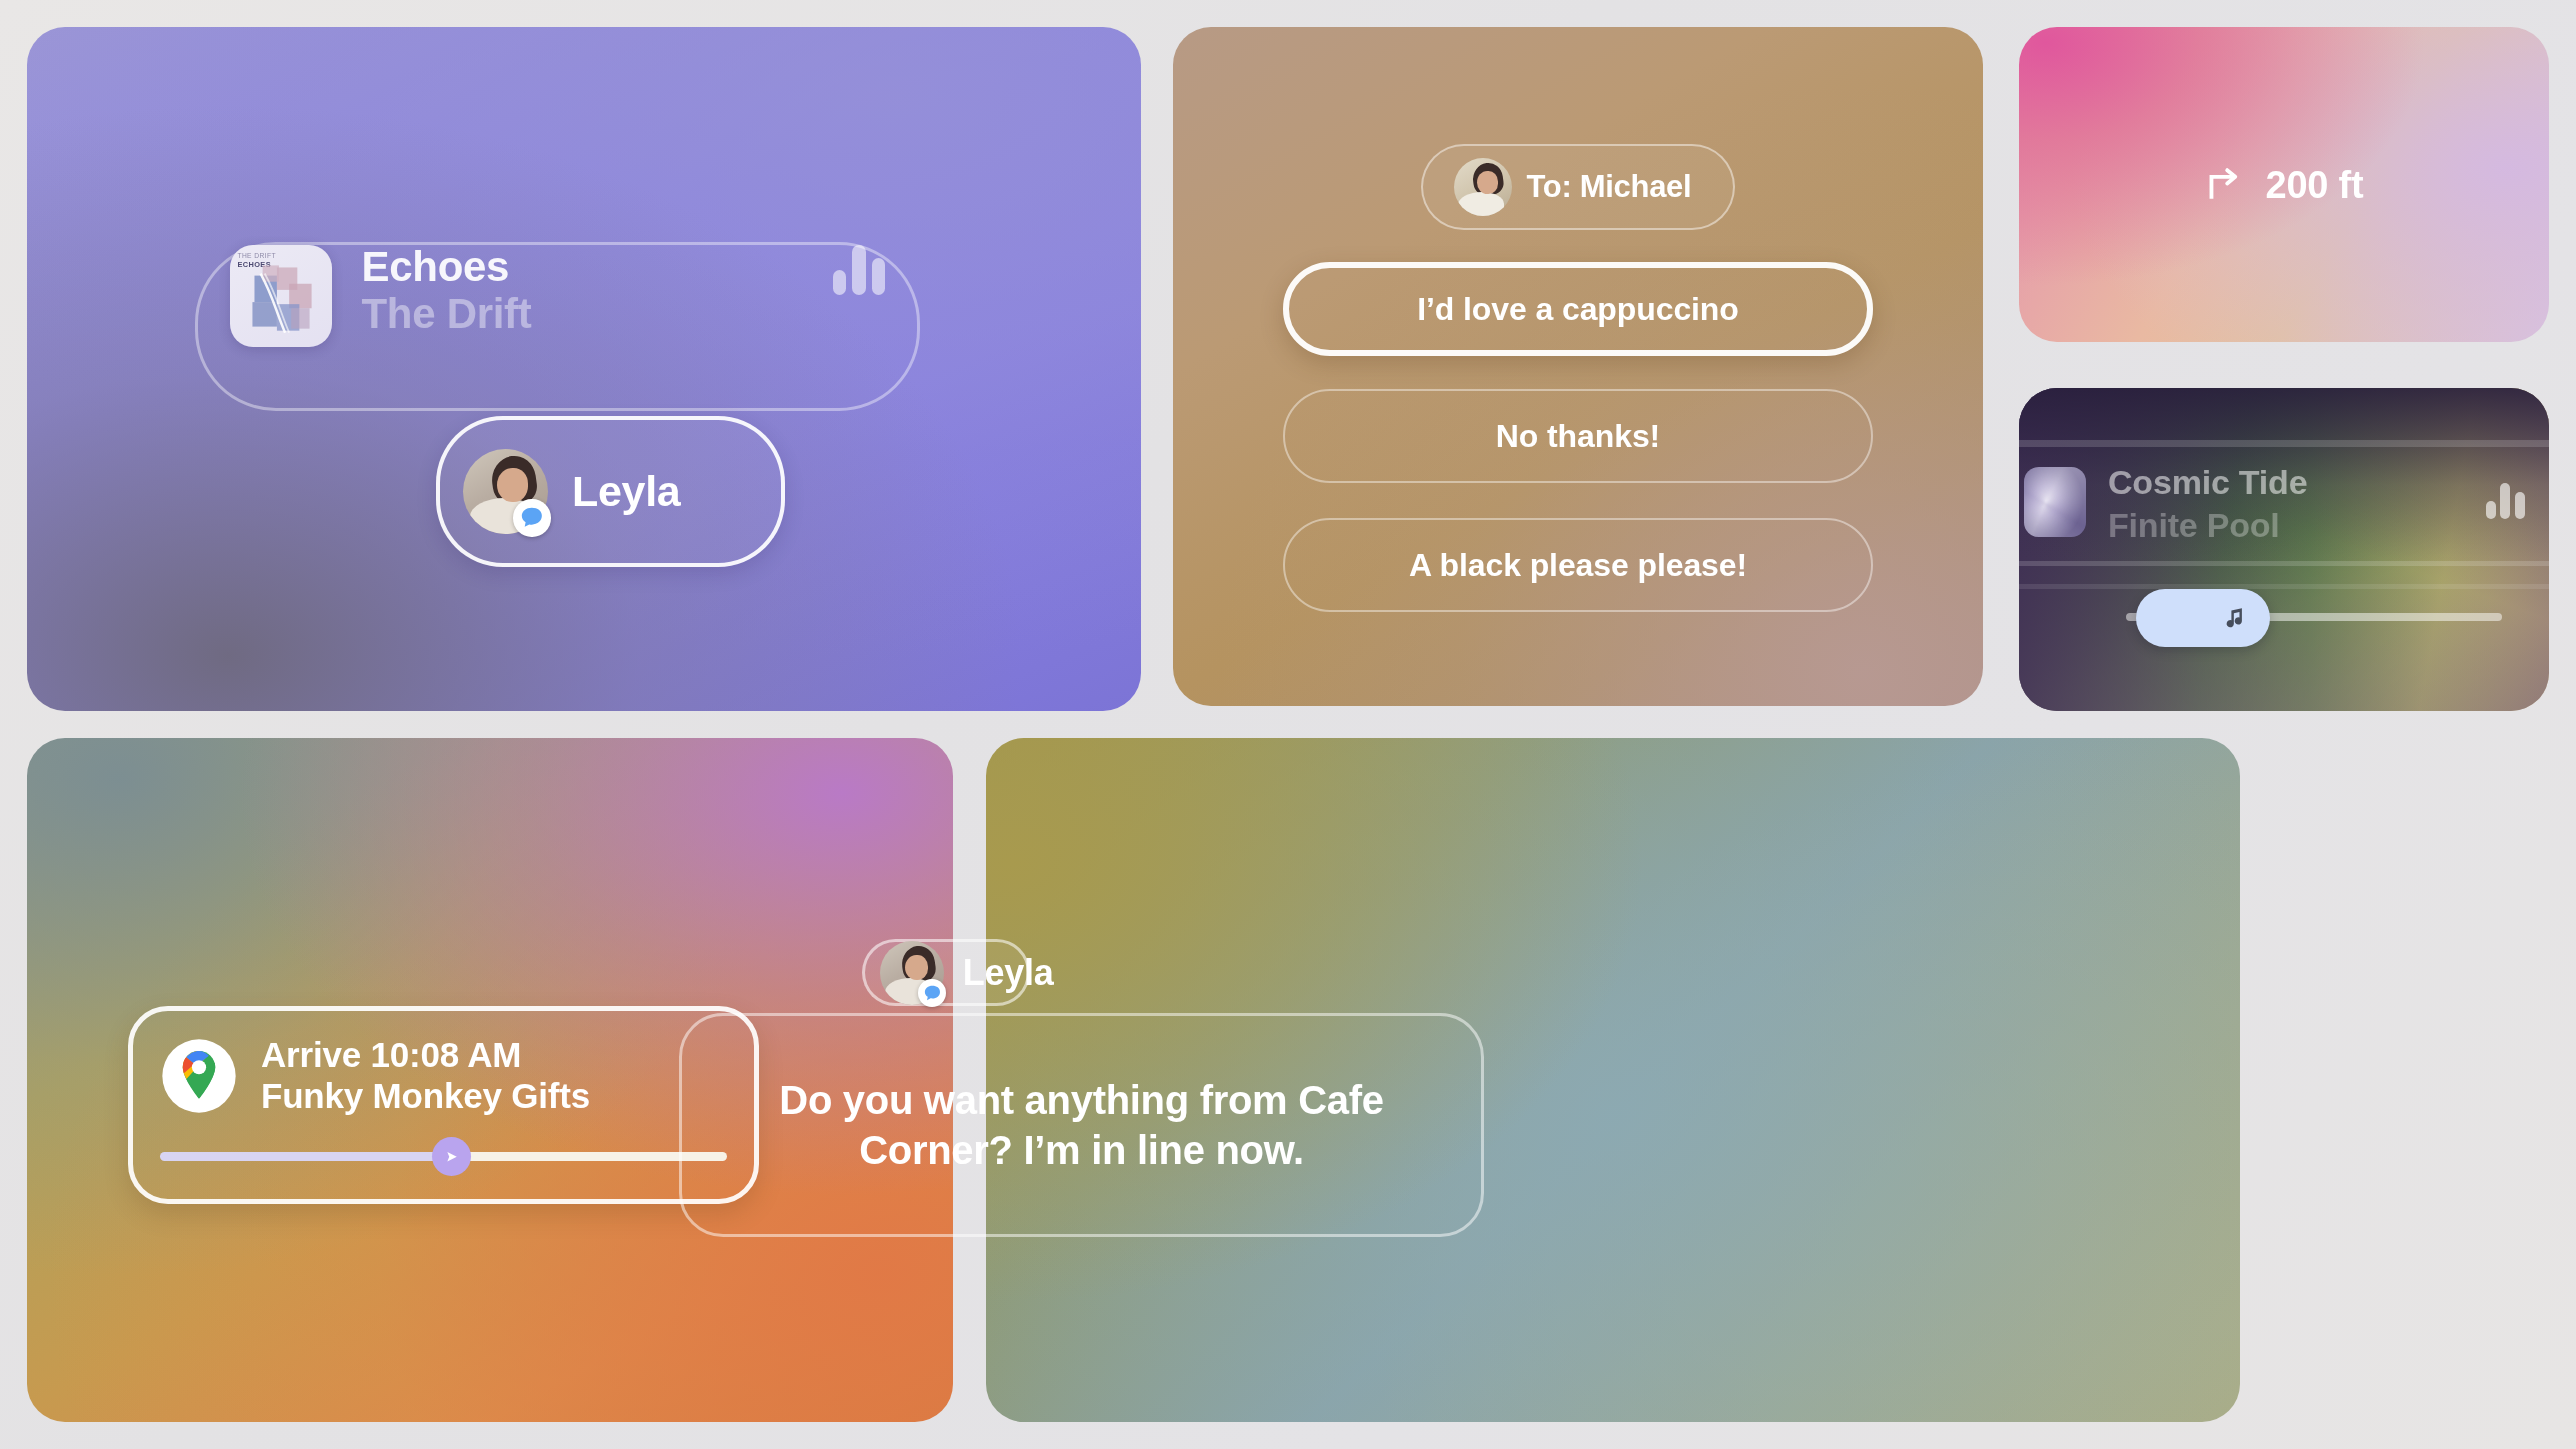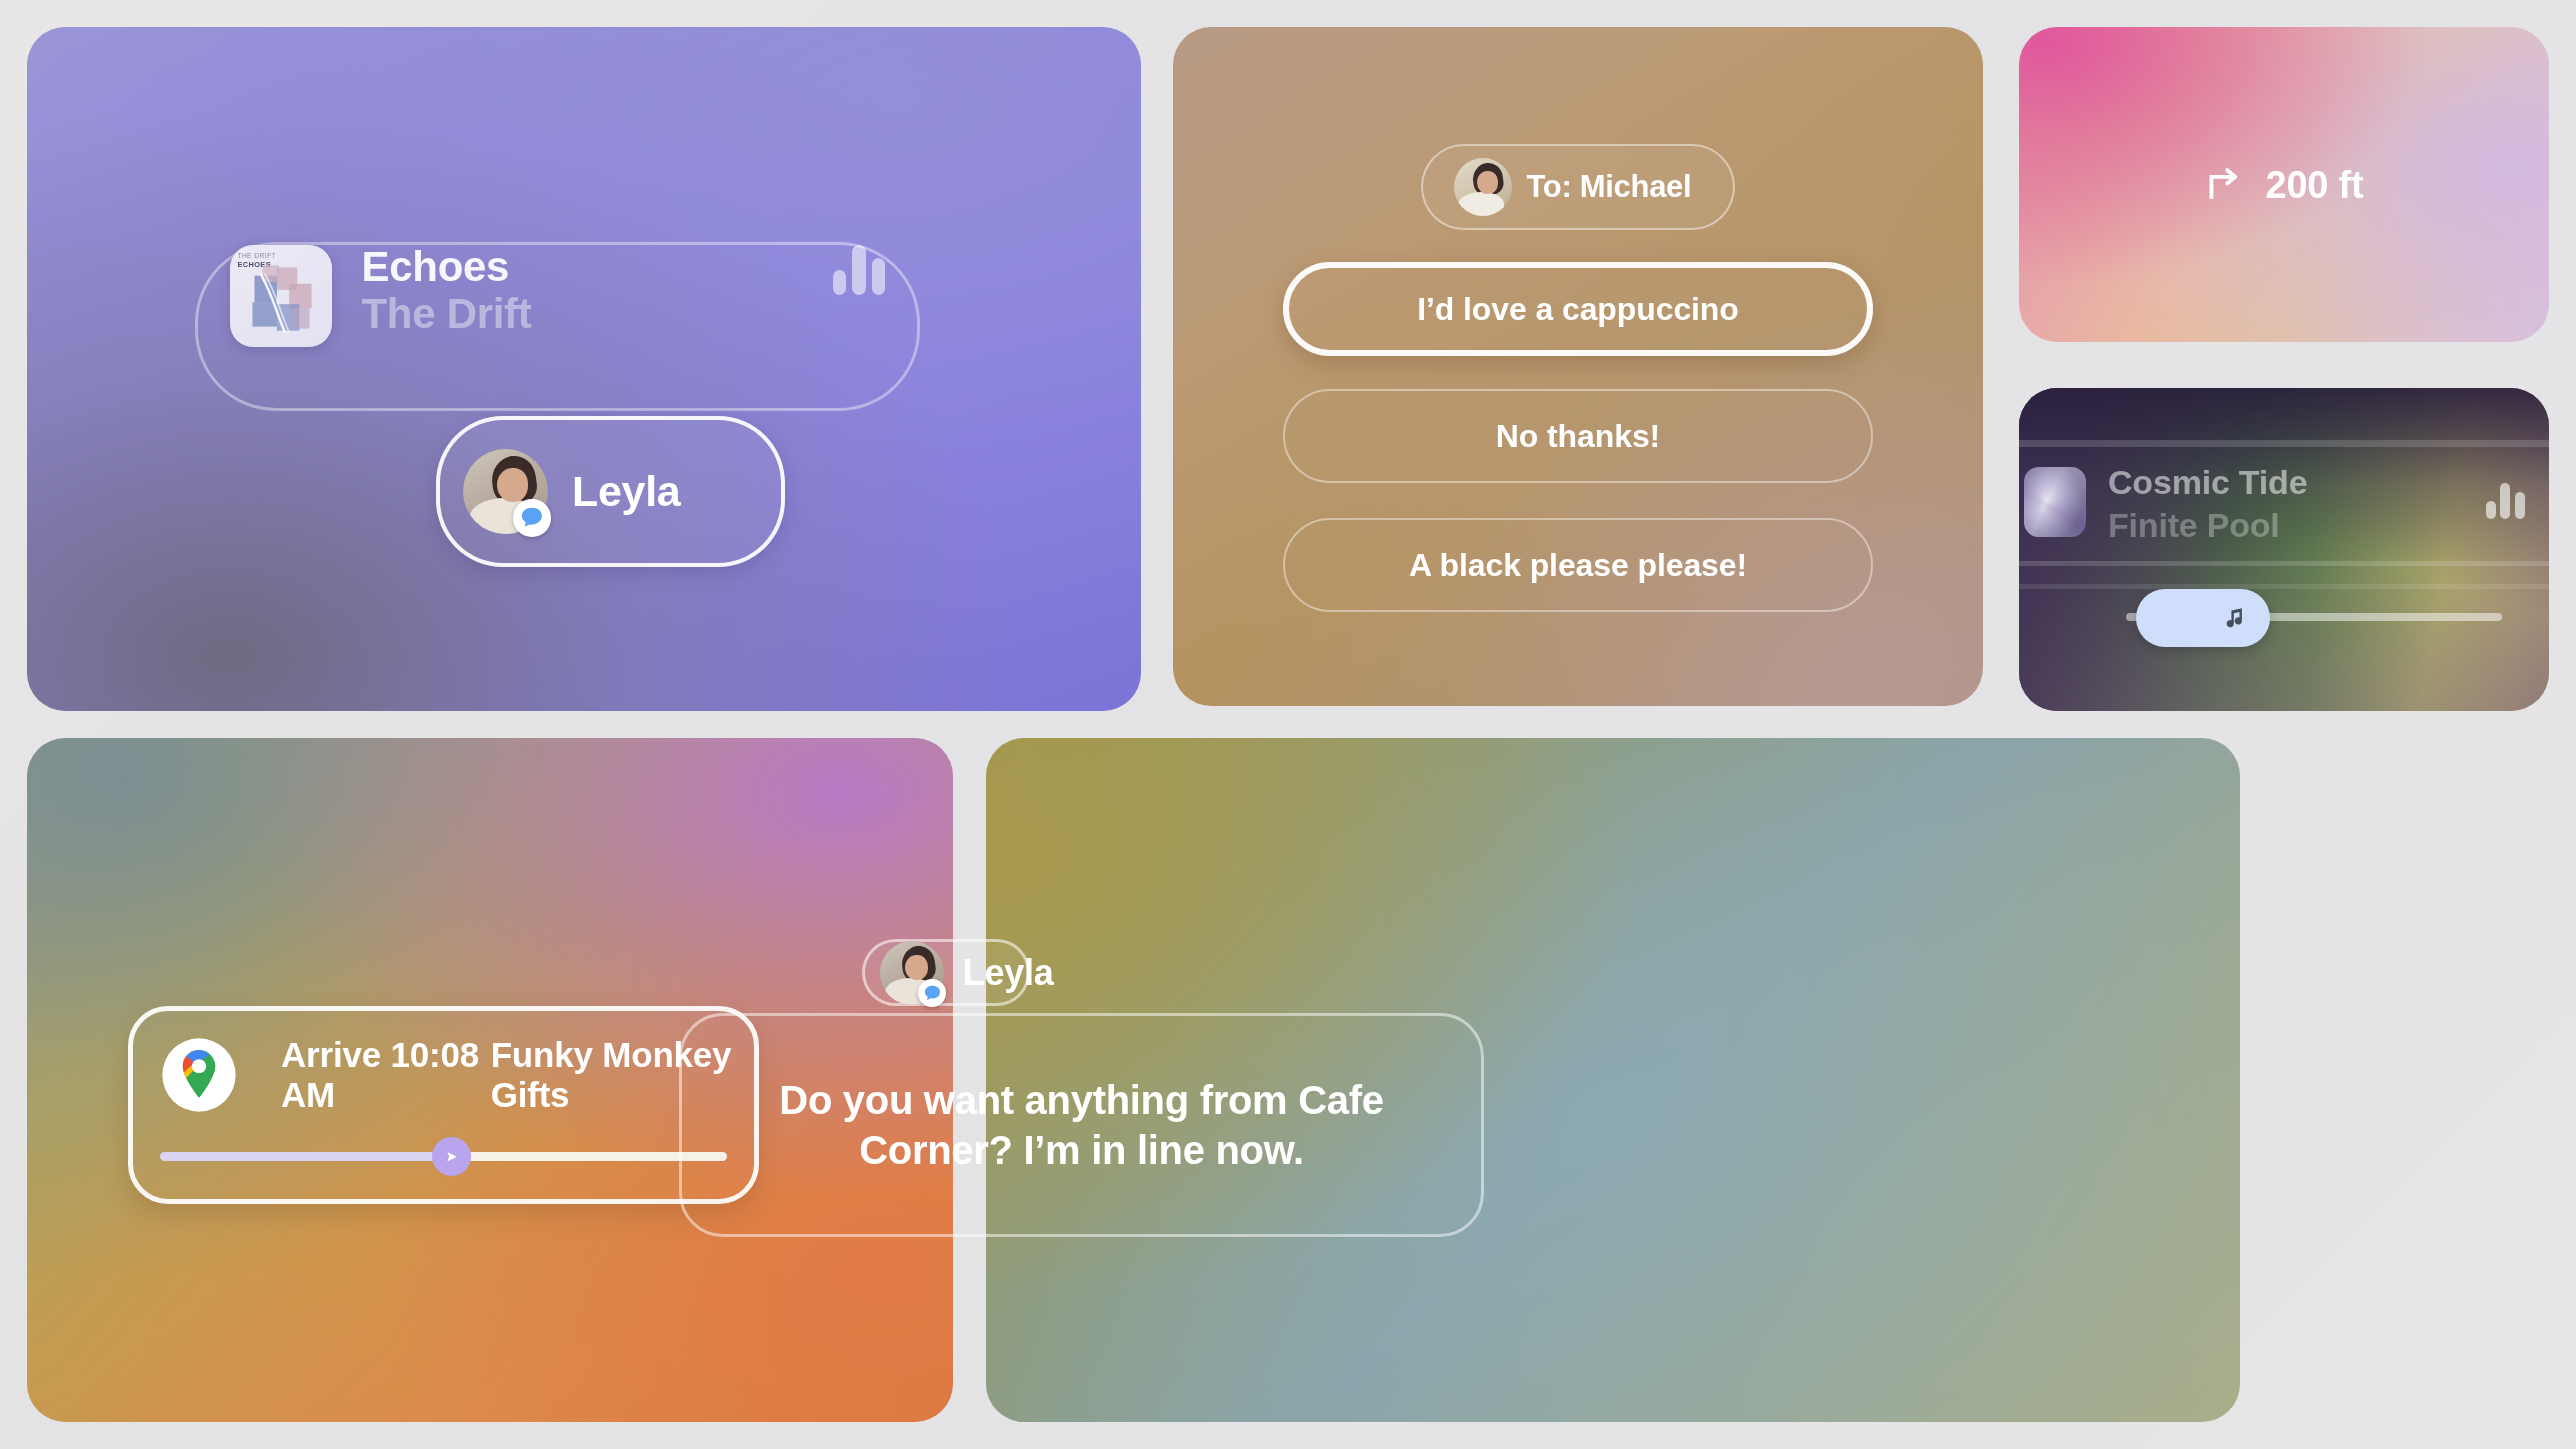--- a/index.html
+++ b/index.html
@@ -184,21 +184,21 @@
       radial-gradient(120% 120% at 92% 78%, rgba(226,120,70,.9) 0%, rgba(226,140,70,.35) 45%, rgba(226,150,70,0) 75%),
       linear-gradient(150deg,#8d9a86 0%, #b0a25c 30%, #c79a4f 55%, #d98a4c 78%, #d1763e 100%);
   }
   .eta-card {
     position: absolute; left: 101px; top: 268px; width: 631px; height: 198px;
     border: 5.4px solid rgba(255,255,255,.92); border-radius: 40px;
     box-shadow: 0 10.7px 24px rgba(90,55,20,.18);
   }
   .eta-head { display:flex; align-items:center; gap: 23px; padding: 24px 0 0 27px; }
   .maps-pin { width: 78px; height: 78px; flex:none; position:relative; }
-  .eta-lines { display:flex; flex-direction:row; gap: 1.3px; margin-left: 20px; }
+  .eta-lines { display:flex; flex-direction:column; gap: 1.3px; }
   .eta-l1 { font-size: 35px; font-weight: 700; color:#fff; letter-spacing:-0.2px; }
   .eta-l2 { font-size: 35px; font-weight: 700; color:#fff; letter-spacing:-0.2px; }
   .eta-progress { position:absolute; left: 27px; right: 27px; top: 141px; height: 9.4px; }
   .eta-track-fill { position:absolute; left:0; top:0; height:9.4px; width:49%; border-radius:5.4px; background:#d8d4f2; }
   .eta-track-rest { position:absolute; right:0; top:0; height:9.4px; width:47%; border-radius:5.4px; background:#f7f2e7; }
   .eta-knob {
     position:absolute; left: 48%; top: -14.8px; width: 39px; height: 39px; border-radius:50%;
     background:#b9a4ee; display:flex; align-items:center; justify-content:center;
   }
   .eta-knob svg { width: 17.4px; height: 17.4px; }

